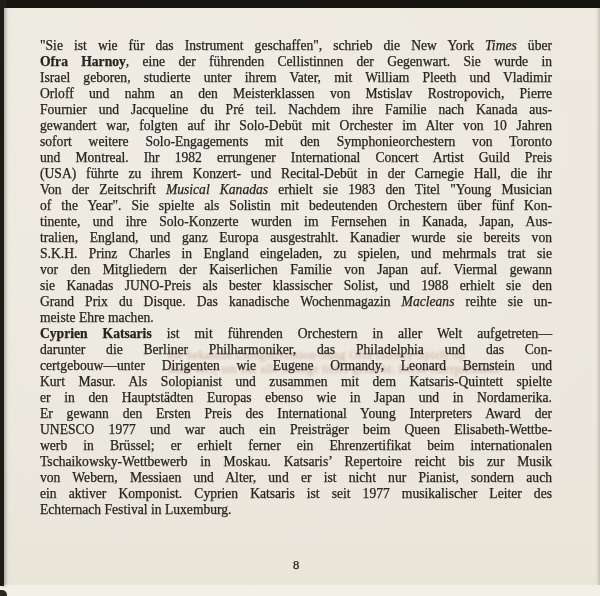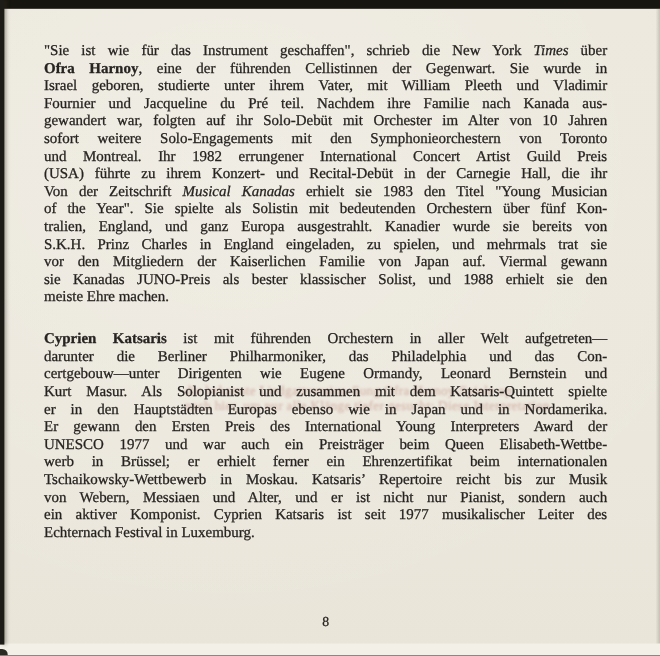--- a/index.html
+++ b/index.html
@@ -17,21 +17,21 @@
   .corner-nub { position:absolute; left:0; bottom:0; width:7px; height:6px; background:#2a2922;
                 border-top-right-radius:5px; }
   .right-shade { position:absolute; top:8px; right:0; width:4px; height:588px;
                  background:linear-gradient(to left, rgba(110,105,92,0.30), rgba(110,105,92,0)); }
 
   .text-block {
     position:absolute; left:40px; top:38px; width:512px;
     color:#262320; font-size:13.6px;
     -webkit-text-stroke:0.25px #262320;
   }
-  .paragraph + .paragraph { margin-top:22px; }
+  .paragraph + .paragraph { }
   .line { height:16px; line-height:16px; text-align:justify; text-align-last:justify; }
   .line.last { text-align-last:left; }
   .b { font-weight:700; }
   .i { font-style:italic;margin-top:48px; }
 
   .ghost {
     position:absolute; left:168px; top:348px; width:392px;
     filter:blur(1.1px); opacity:0.5; color:#c08a7c;
     font-size:12px; letter-spacing:0.3px;
     -webkit-text-stroke:0.2px #c08a7c;
@@ -57,31 +57,34 @@
   <div class="ghost">
       <div class="gline">die bekannte Liedgattversion-Sung Ofra Harnoy-Spiele op</div>
       <div class="gline">nach hier, um nur alle Klänge tiefer gesucht: Diese Interpretation</div>
     </div>
 
   <div class="text-block">
       <div class="paragraph">
         <div class="line"><span>"Sie ist wie für das Instrument geschaffen", schrieb die New York </span><span class="i">Times</span><span> über</span></div>
         <div class="line"><span class="b">Ofra Harnoy</span><span>, eine der führenden Cellistinnen der Gegenwart. Sie wurde in</span></div>
         <div class="line"><span>Israel geboren, studierte unter ihrem Vater, mit William Pleeth und Vladimir</span></div>
+        <div class="line"><span>Orloff und nahm an den Meisterklassen von Mstislav Rostropovich, Pierre</span></div>
         <div class="line"><span>Fournier und Jacqueline du Pré teil. Nachdem ihre Familie nach Kanada aus-</span></div>
         <div class="line"><span>gewandert war, folgten auf ihr Solo-Debüt mit Orchester im Alter von 10 Jahren</span></div>
         <div class="line"><span>sofort weitere Solo-Engagements mit den Symphonieorchestern von Toronto</span></div>
         <div class="line"><span>und Montreal. Ihr 1982 errungener International Concert Artist Guild Preis</span></div>
         <div class="line"><span>(USA) führte zu ihrem Konzert- und Recital-Debüt in der Carnegie Hall, die ihr</span></div>
         <div class="line"><span>Von der Zeitschrift </span><span class="i">Musical Kanadas</span><span> erhielt sie 1983 den Titel "Young Musician</span></div>
         <div class="line"><span>of the Year". Sie spielte als Solistin mit bedeutenden Orchestern über fünf Kon-</span></div>
+        <div class="line"><span>tinente, und ihre Solo-Konzerte wurden im Fernsehen in Kanada, Japan, Aus-</span></div>
         <div class="line"><span>tralien, England, und ganz Europa ausgestrahlt. Kanadier wurde sie bereits von</span></div>
         <div class="line"><span>S.K.H. Prinz Charles in England eingeladen, zu spielen, und mehrmals trat sie</span></div>
         <div class="line"><span>vor den Mitgliedern der Kaiserlichen Familie von Japan auf. Viermal gewann</span></div>
         <div class="line"><span>sie Kanadas JUNO-Preis als bester klassischer Solist, und 1988 erhielt sie den</span></div>
+        <div class="line"><span>Grand Prix du Disque. Das kanadische Wochenmagazin </span><span class="i">Macleans</span><span> reihte sie un-</span></div>
         <div class="line last"><span>meiste Ehre machen.</span></div>
       </div>
       <div class="paragraph">
         <div class="line"><span class="b">Cyprien Katsaris</span><span> ist mit führenden Orchestern in aller Welt aufgetreten—</span></div>
         <div class="line"><span>darunter die Berliner Philharmoniker, das Philadelphia und das Con-</span></div>
         <div class="line"><span>certgebouw—unter Dirigenten wie Eugene Ormandy, Leonard Bernstein und</span></div>
         <div class="line"><span>Kurt Masur. Als Solopianist und zusammen mit dem Katsaris-Quintett spielte</span></div>
         <div class="line"><span>er in den Hauptstädten Europas ebenso wie in Japan und in Nordamerika.</span></div>
         <div class="line"><span>Er gewann den Ersten Preis des International Young Interpreters Award der</span></div>
         <div class="line"><span>UNESCO 1977 und war auch ein Preisträger beim Queen Elisabeth-Wettbe-</span></div>

